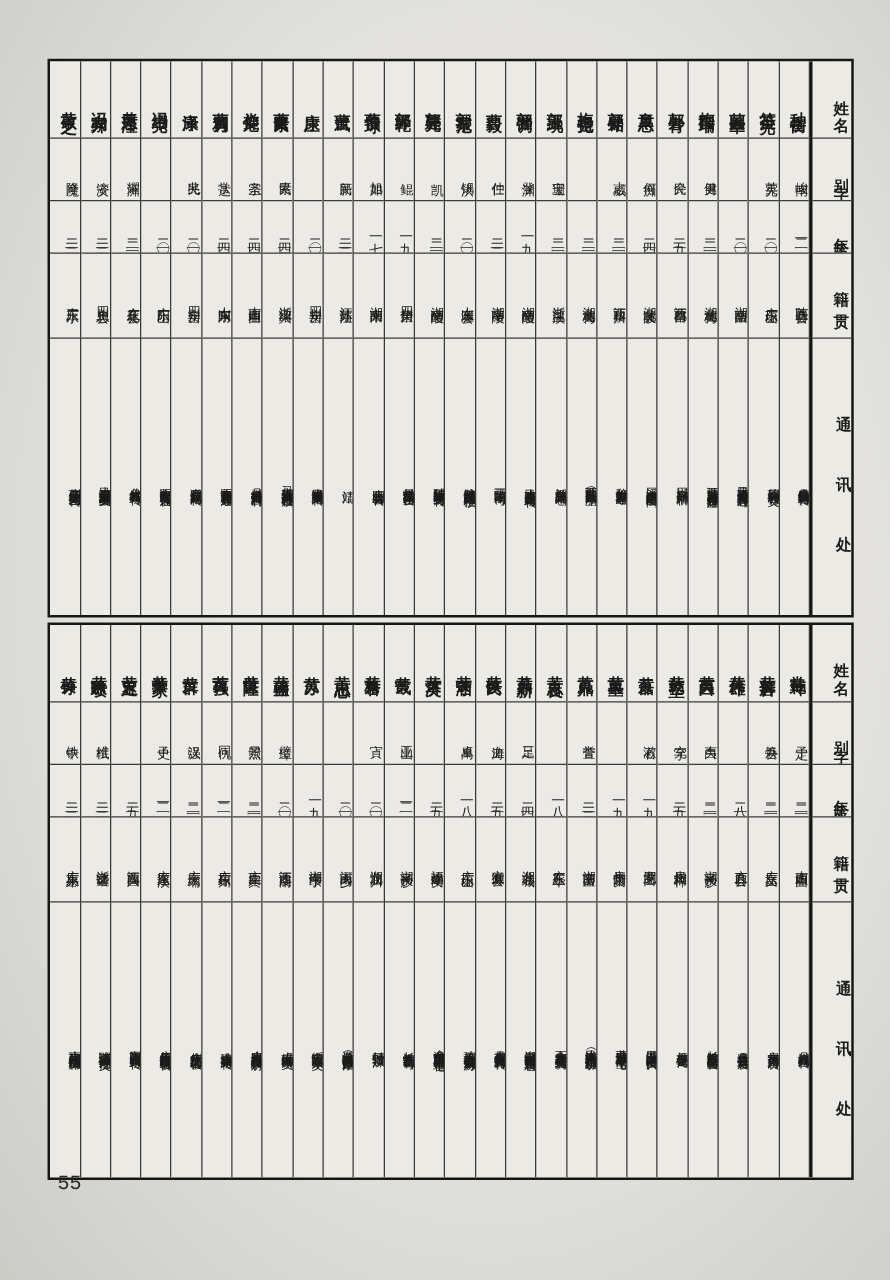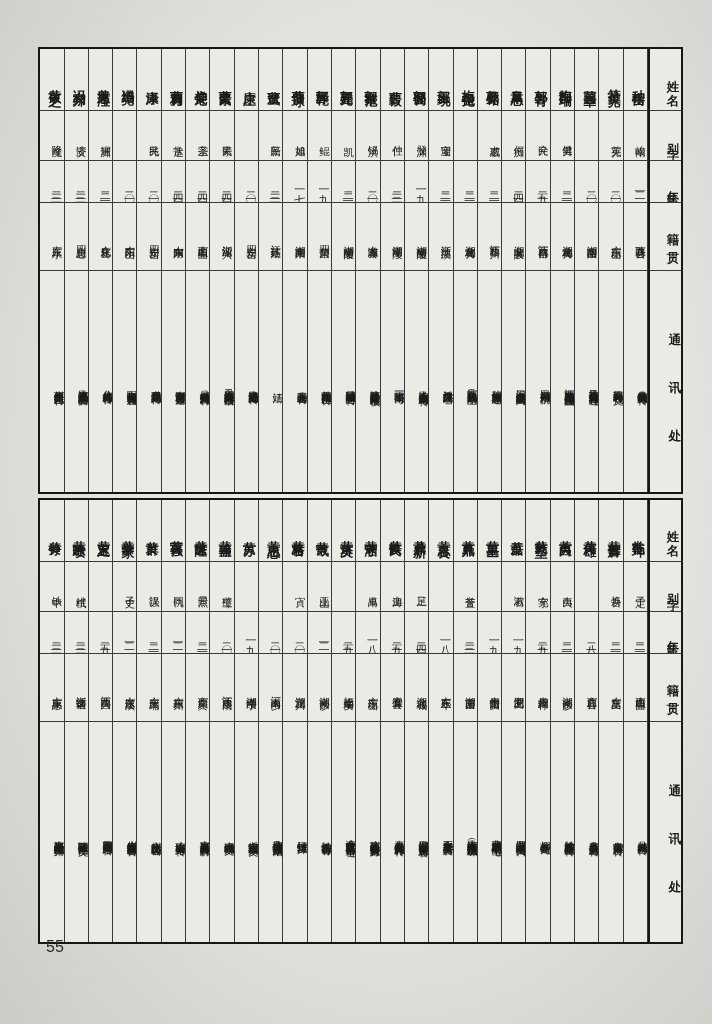--- a/index.html
+++ b/index.html
@@ -45,21 +45,21 @@
   .r-origin {height:68px;border-bottom:1px solid #3a3a3a;font-size:10.5px;padding-top:5px;letter-spacing:1px;}
   .r-addr   {flex:1 1 0;font-size:10.5px;padding-top:6px;letter-spacing:0.5px;line-height:1.0;}
   .header-col .cell{font-weight:bold;font-size:12.5px;}
   .header-col .r-name{letter-spacing:14px;padding-top:8px;}
   .header-col .r-zi{font-size:12px;letter-spacing:6px;padding-top:6px;}
   .header-col .r-age{font-size:12px;letter-spacing:4px;padding-top:4px;}
   .header-col .r-origin{font-size:12.5px;letter-spacing:18px;padding-top:9px;}
   .header-col .r-addr{font-size:12.5px;letter-spacing:48px;padding-top:28px;}
   .page-number{
     position:absolute;left:46px;top:938px;
-    font-size:16px;color:#2a2a2a;font-family:Liberation Sans, sans-serif;
+    font-size:16px;color:#2a2a2a;font-family:Liberation Mono, monospace;
   }
 </style>
 </head>
 <body>
 
 <div class="page">
   <div class="table-wrap">
 
     <div class="section">
       <div class="col header-col">

